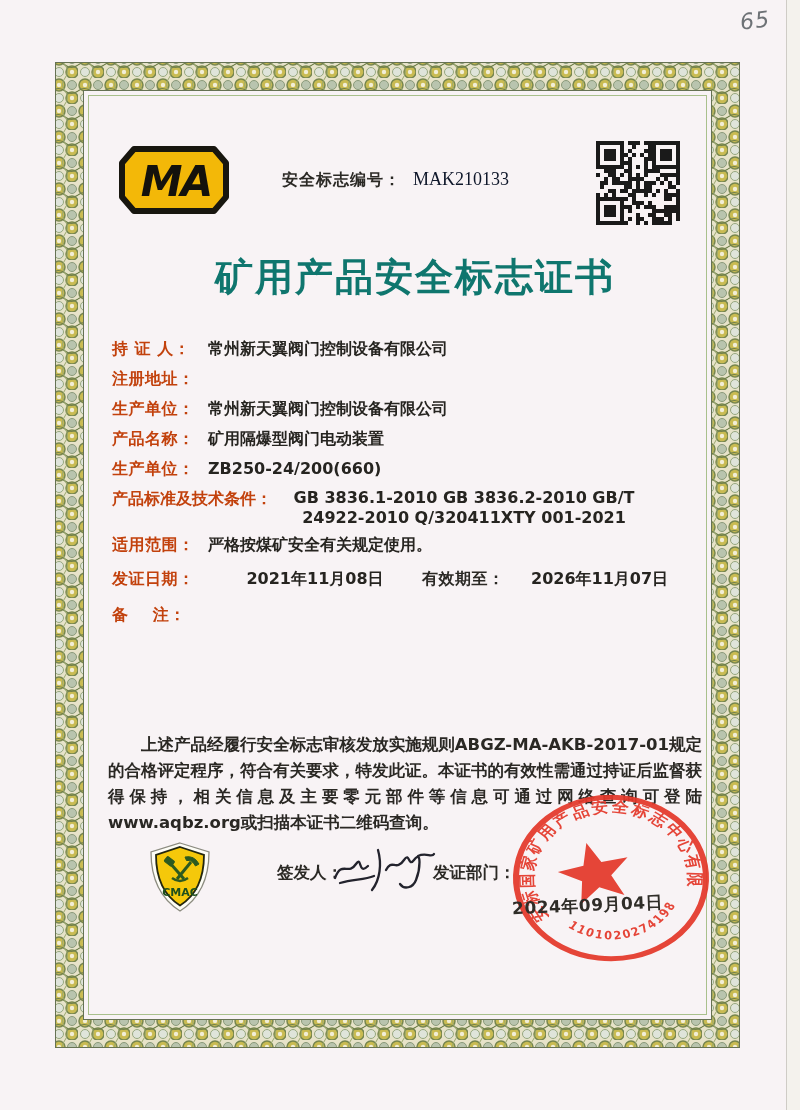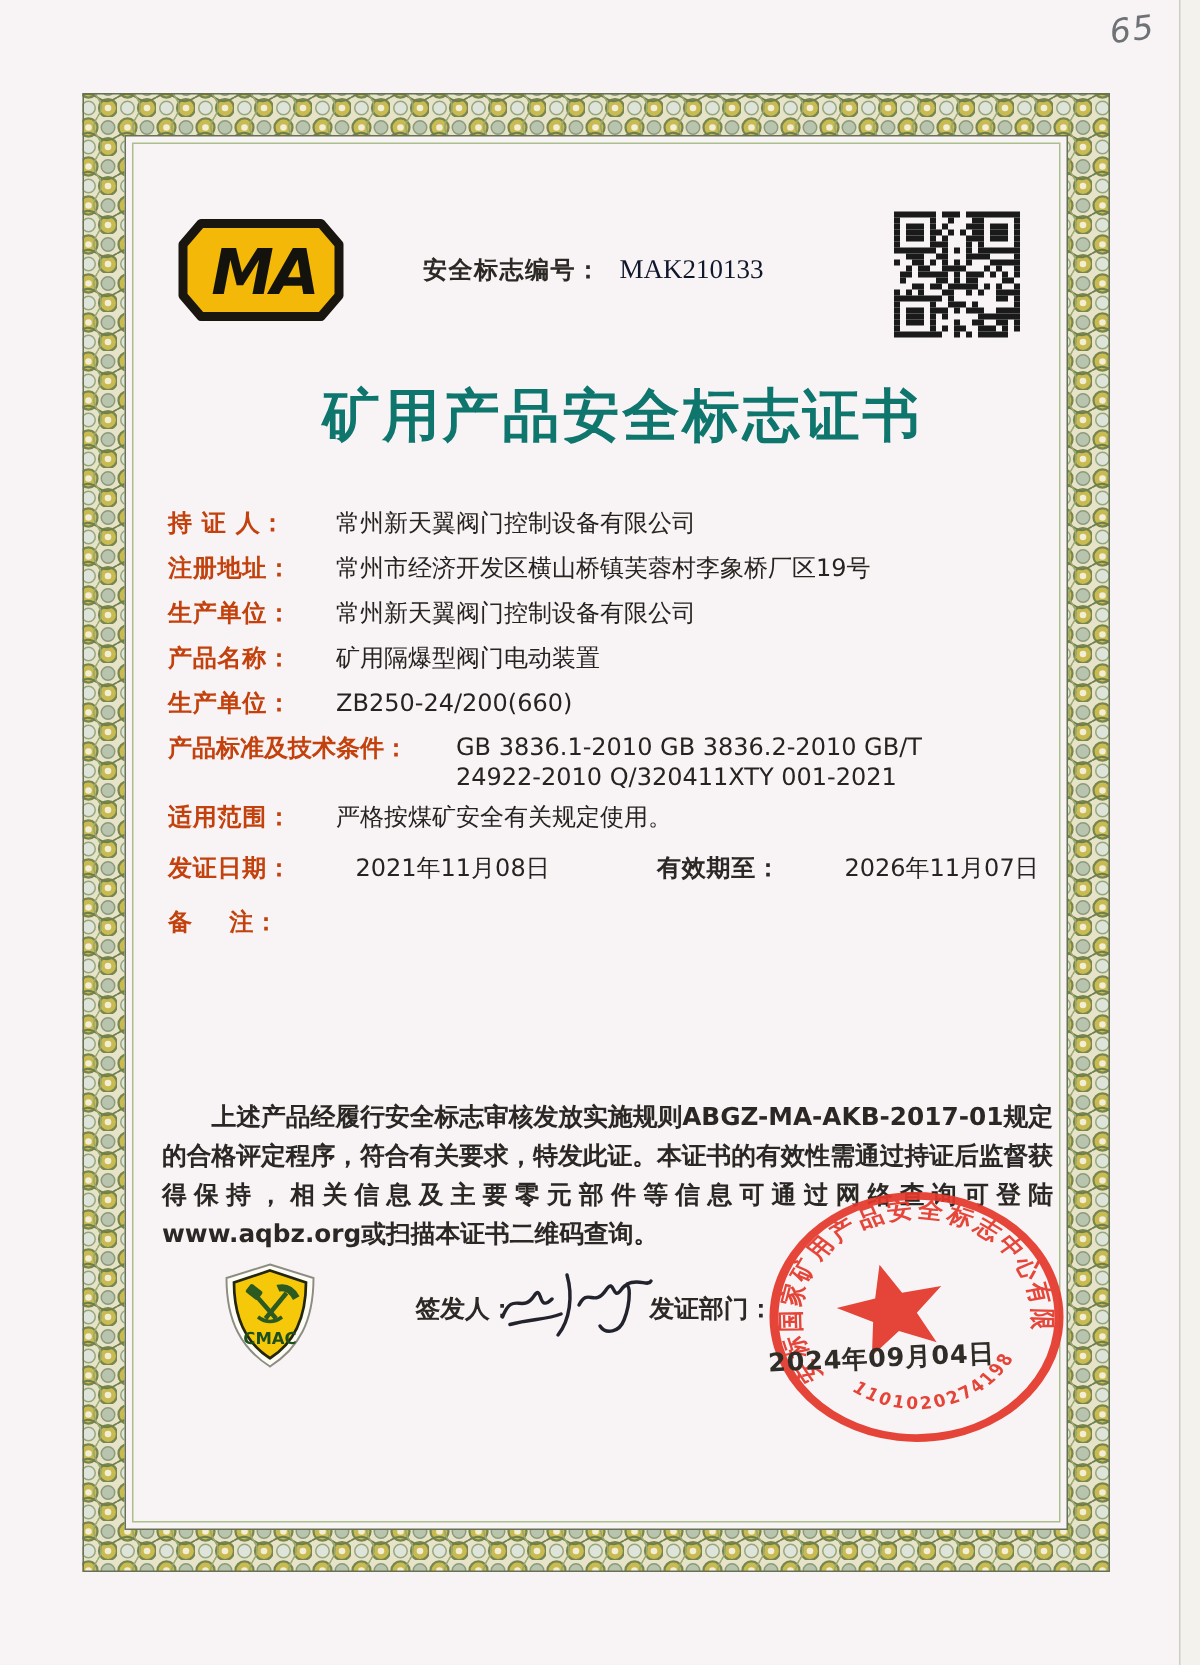--- a/index.html
+++ b/index.html
@@ -17,21 +17,21 @@
   .qr{position:absolute;left:596px;top:141px;width:84px;height:84px;display:grid;
         grid-template-columns:repeat(21,1fr);grid-template-rows:repeat(21,1fr);}
   .qc{background:transparent;}
   .qc.on{background:#1a1a1a;}
   .title{position:absolute;left:130px;top:252px;width:570px;margin:0;text-align:center;
         font-size:38px;font-weight:800;letter-spacing:2px;color:#0f766e;}
   .fields{position:absolute;left:112px;top:340px;width:606px;font-size:16px;}
   .frow{display:flex;align-items:flex-start;margin-bottom:12px;line-height:18px;}
   .flabel{flex:none;width:92px;font-weight:700;white-space:pre;letter-spacing:0.5px;color:#c2410c;}
   .flabel.wide{width:172px;letter-spacing:0;}
-  .fvalue{font-weight:400;margin-left:20px;color:#262420;}
+  .fvalue{font-weight:700;margin-left:4px;color:#262420;text-align:center;}
   .frow.std{margin-bottom:8px;}
   .frow.std .fvalue{width:352px;line-height:20px;margin-top:-2px;}
   .frow.scope{margin-bottom:16px;}
   .frow.dates{margin-bottom:18px;gap:13px;}
   .frow.dates .v1{width:188px;}
   .frow.dates .l2{flex:none;width:92px;font-weight:600;white-space:pre;letter-spacing:0.5px;margin-left:0;}
   .statement{position:absolute;left:108px;top:732px;width:594px;margin:0;font-size:16.5px;
         font-weight:700;line-height:26px;text-indent:2em;text-align:justify;color:#2a2824;}
   .cmac{position:absolute;left:148px;top:842px;}
   .sign-label{position:absolute;left:277px;top:862px;font-size:16.5px;font-weight:700;}
@@ -529,21 +529,20 @@
 
   <h1 class="title">矿用产品安全标志证书</h1>
 
   <div class="fields">
     <div class="frow">
       <span class="flabel">持 证 人：</span>
       <span class="fvalue">常州新天翼阀门控制设备有限公司</span>
     </div>
     <div class="frow">
       <span class="flabel">注册地址：</span>
-      <span class="fvalue">常州市经济开发区横山桥镇芙蓉村李象桥厂区19号</span>
     </div>
     <div class="frow">
       <span class="flabel">生产单位：</span>
       <span class="fvalue">常州新天翼阀门控制设备有限公司</span>
     </div>
     <div class="frow">
       <span class="flabel">产品名称：</span>
       <span class="fvalue">矿用隔爆型阀门电动装置</span>
     </div>
     <div class="frow">

